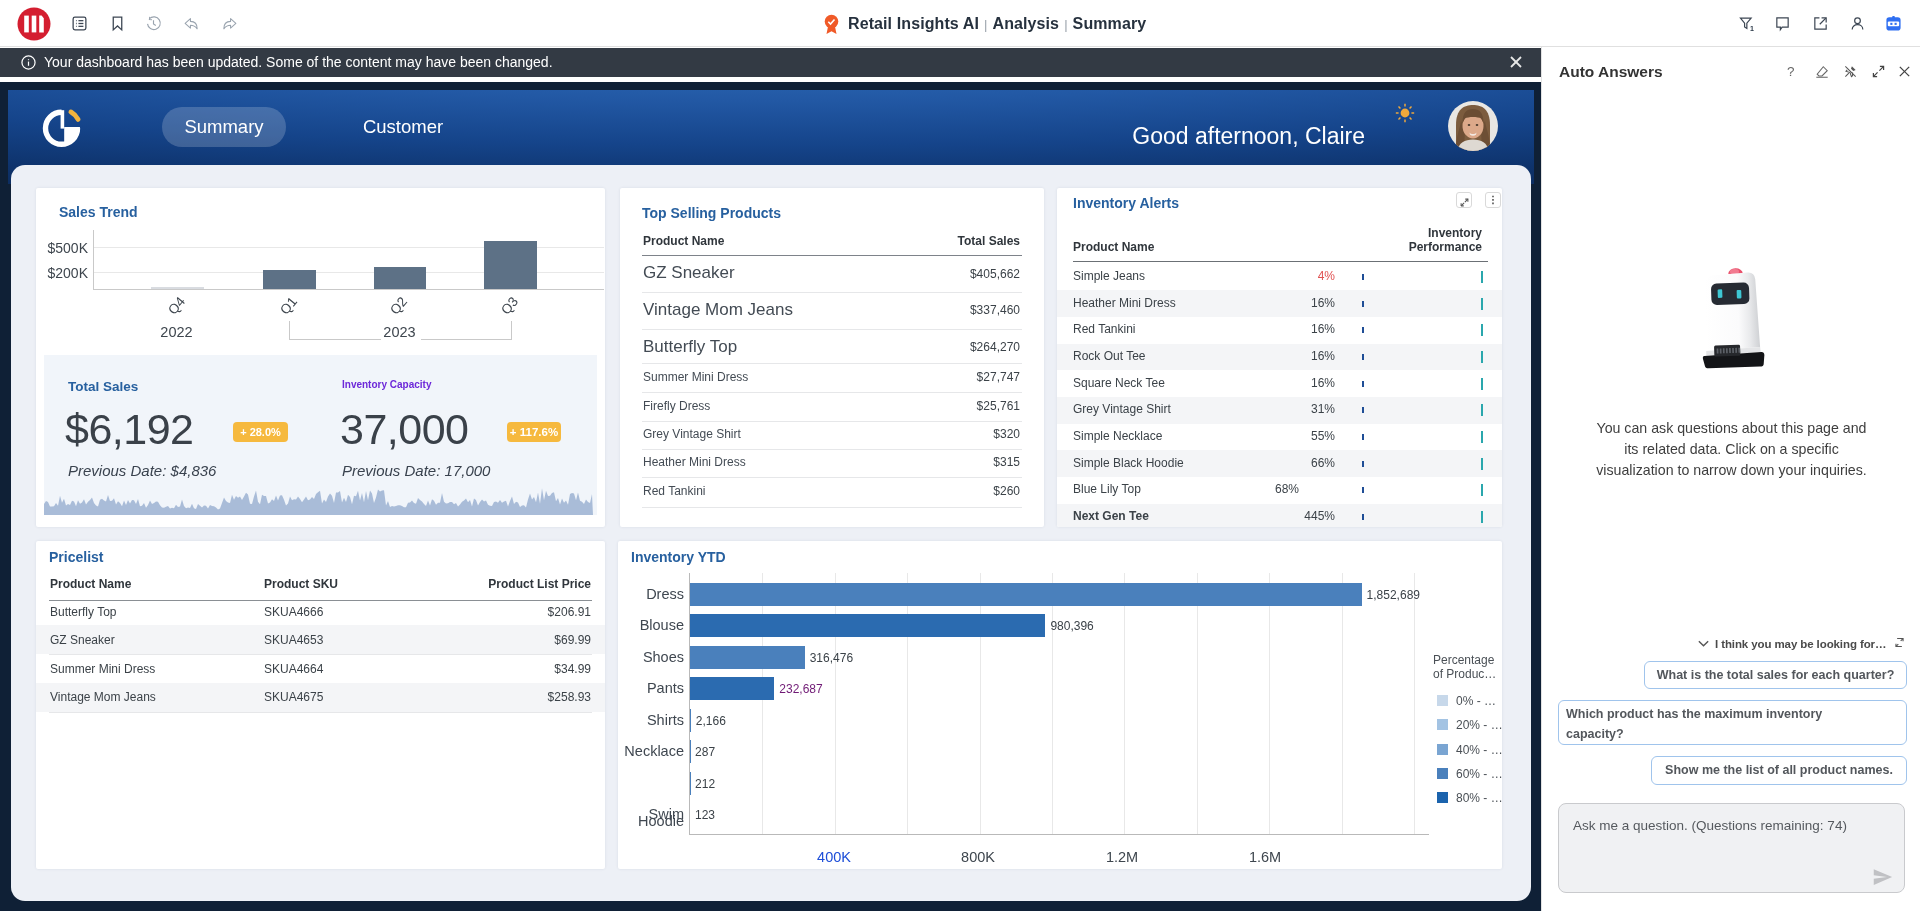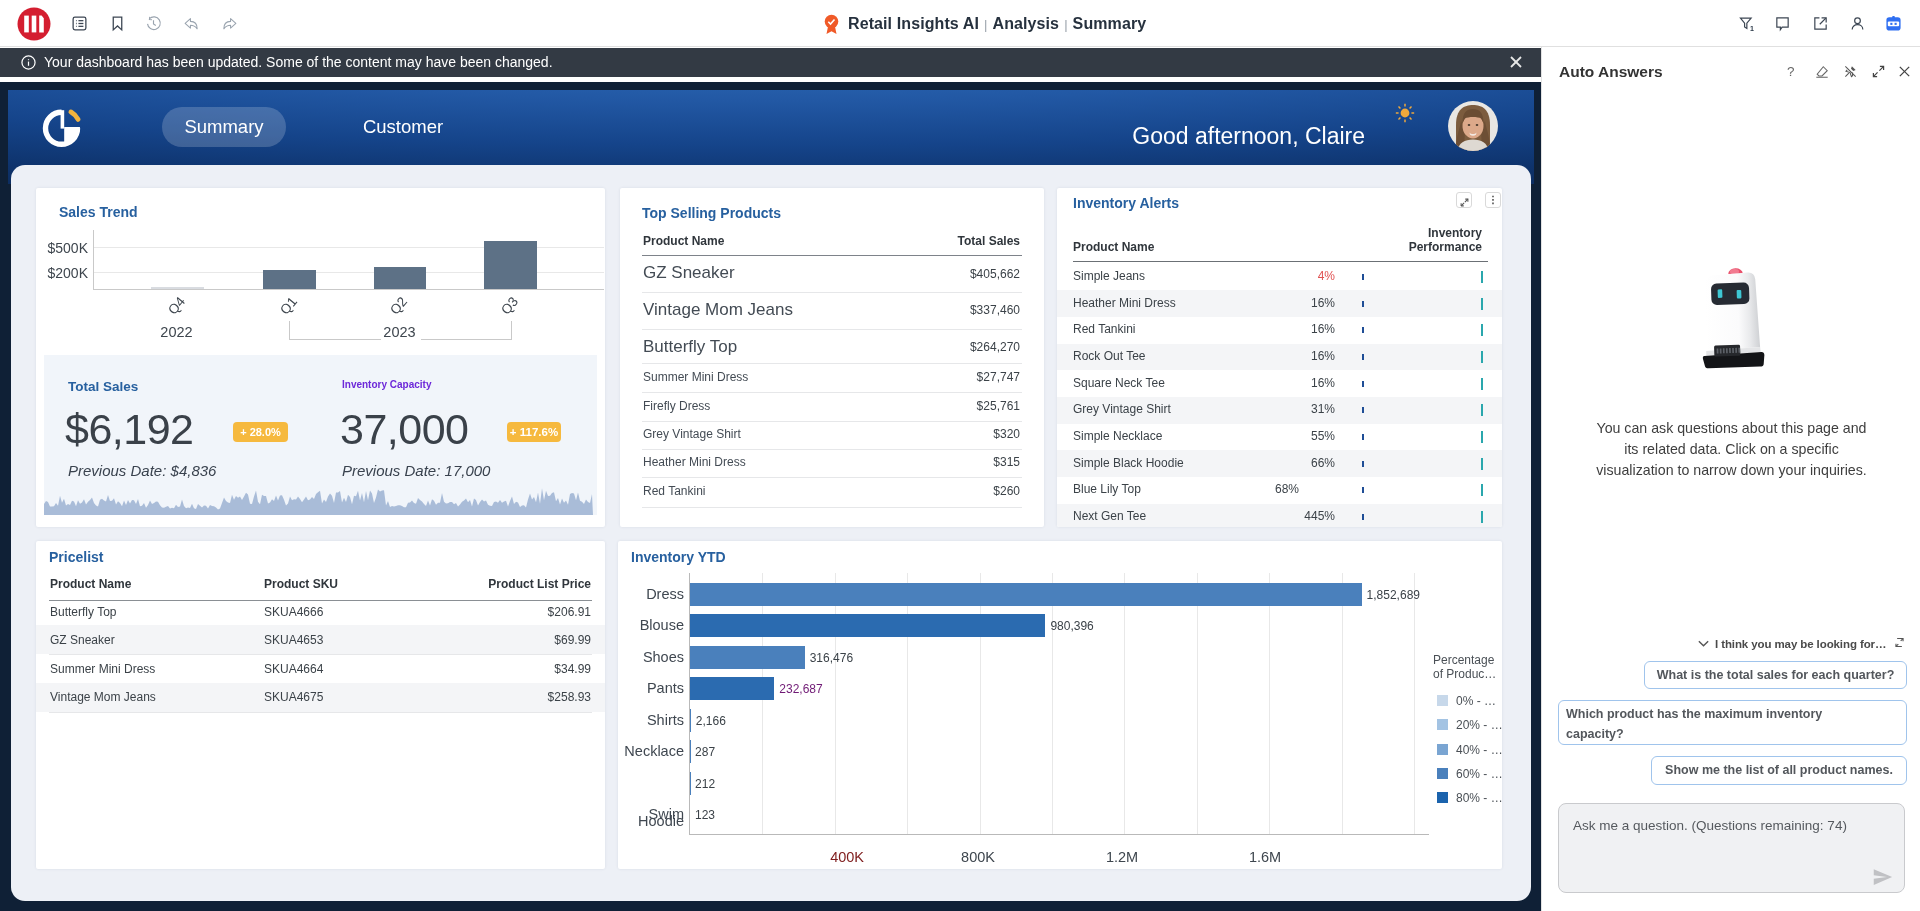--- a/index.html
+++ b/index.html
@@ -264,21 +264,21 @@
 <div class="rshade" style="left:0;right:0;top:262.4px;height:26.7px;"></div>
 <div class="cell" style="left:16px;top:267.8px;">Simple Black Hoodie</div>
 <div class="cell" style="left:218px;width:60px;text-align:right;top:267.8px;color:#3b4248;">66%</div>
 <div class="abs" style="left:305px;top:272.8px;width:1.8px;height:6px;background:#1f4e96;"></div>
 <div class="abs" style="left:424px;top:269.8px;width:1.8px;height:12px;background:#2aa7ad;"></div>
 <div class="cell" style="left:16px;top:294.4px;">Blue Lily Top</div>
 <div class="cell" style="left:218px;width:60px;text-align:left;top:294.4px;color:#3b4248;">68%</div>
 <div class="abs" style="left:305px;top:299.4px;width:1.8px;height:6px;background:#1f4e96;"></div>
 <div class="abs" style="left:424px;top:296.4px;width:1.8px;height:12px;background:#2aa7ad;"></div>
 <div class="rshade" style="left:0;right:0;top:315.8px;height:26.7px;"></div>
-<div class="cell" style="left:16px;top:321.1px;">Next Gen Tee</div>
+<div class="cell" style="left:16px;top:321.1px;font-weight:bold;">Next Gen Tee</div>
 <div class="cell" style="left:218px;width:60px;text-align:right;top:321.1px;color:#3b4248;">445%</div>
 <div class="abs" style="left:305px;top:326.1px;width:1.8px;height:6px;background:#1f4e96;"></div>
 <div class="abs" style="left:424px;top:323.1px;width:1.8px;height:12px;background:#2aa7ad;"></div>
 </div>
 <div class="panel abs" style="left:36px;top:541px;width:569px;height:328px;">
 <div class="ptitle" style="left:13px;top:8px;">Pricelist</div>
 <div class="thead" style="left:14px;top:36px;">Product Name</div>
 <div class="thead" style="left:228px;top:36px;">Product SKU</div>
 <div class="thead" style="right:14px;top:36px;">Product List Price</div>
 <div class="abs" style="left:13px;top:58.5px;right:13px;height:1px;background:#8a8f94;"></div>
@@ -332,21 +332,21 @@
 <div class="abs" style="left:5.0px;top:235.0px;font-size:12px;white-space:nowrap;color:#3b4248;">123</div>
 </div>
 <div class="abs" style="left:0;top:44.5px;width:66px;text-align:right;font-size:14.5px;color:#3f4750;">Dress</div>
 <div class="abs" style="left:0;top:76.0px;width:66px;text-align:right;font-size:14.5px;color:#3f4750;">Blouse</div>
 <div class="abs" style="left:0;top:107.5px;width:66px;text-align:right;font-size:14.5px;color:#3f4750;">Shoes</div>
 <div class="abs" style="left:0;top:139.0px;width:66px;text-align:right;font-size:14.5px;color:#3f4750;">Pants</div>
 <div class="abs" style="left:0;top:170.5px;width:66px;text-align:right;font-size:14.5px;color:#3f4750;">Shirts</div>
 <div class="abs" style="left:0;top:202.0px;width:66px;text-align:right;font-size:14.5px;color:#3f4750;">Necklace</div>
 <div class="abs" style="left:0;top:233.5px;width:66px;text-align:right;font-size:14.5px;color:#3f4750;margin-top:38px;">Hoodie</div>
 <div class="abs" style="left:0;top:265.0px;width:66px;text-align:right;font-size:14.5px;color:#3f4750;">Swim</div>
-<div class="abs" style="left:186px;top:308px;width:60px;text-align:right;font-size:14.5px;color:#7f1d1d;">400K</div>
+<div class="abs" style="left:186px;top:308px;width:60px;text-align:center;font-size:14.5px;color:#1d4ed8;">400K</div>
 <div class="abs" style="left:330px;top:308px;width:60px;text-align:center;font-size:14.5px;color:#3e464e;">800K</div>
 <div class="abs" style="left:474px;top:308px;width:60px;text-align:center;font-size:14.5px;color:#3e464e;">1.2M</div>
 <div class="abs" style="left:617px;top:308px;width:60px;text-align:center;font-size:14.5px;color:#3e464e;">1.6M</div>
 <div class="abs" style="left:815px;top:112px;font-size:12px;white-space:nowrap;color:#4a5056;">Percentage<br>of Produc…</div>
 <div class="abs" style="left:819px;top:154.0px;width:11px;height:11px;background:#c7d8ea;"></div>
 <div class="abs" style="left:838px;top:153.0px;font-size:12px;white-space:nowrap;color:#4a5056;">0% - …</div>
 <div class="abs" style="left:819px;top:178.3px;width:11px;height:11px;background:#a3c3e3;"></div>
 <div class="abs" style="left:838px;top:177.3px;font-size:12px;white-space:nowrap;color:#4a5056;">20% - …</div>
 <div class="abs" style="left:819px;top:202.6px;width:11px;height:11px;background:#7aa5d2;"></div>
 <div class="abs" style="left:838px;top:201.6px;font-size:12px;white-space:nowrap;color:#4a5056;">40% - …</div>

